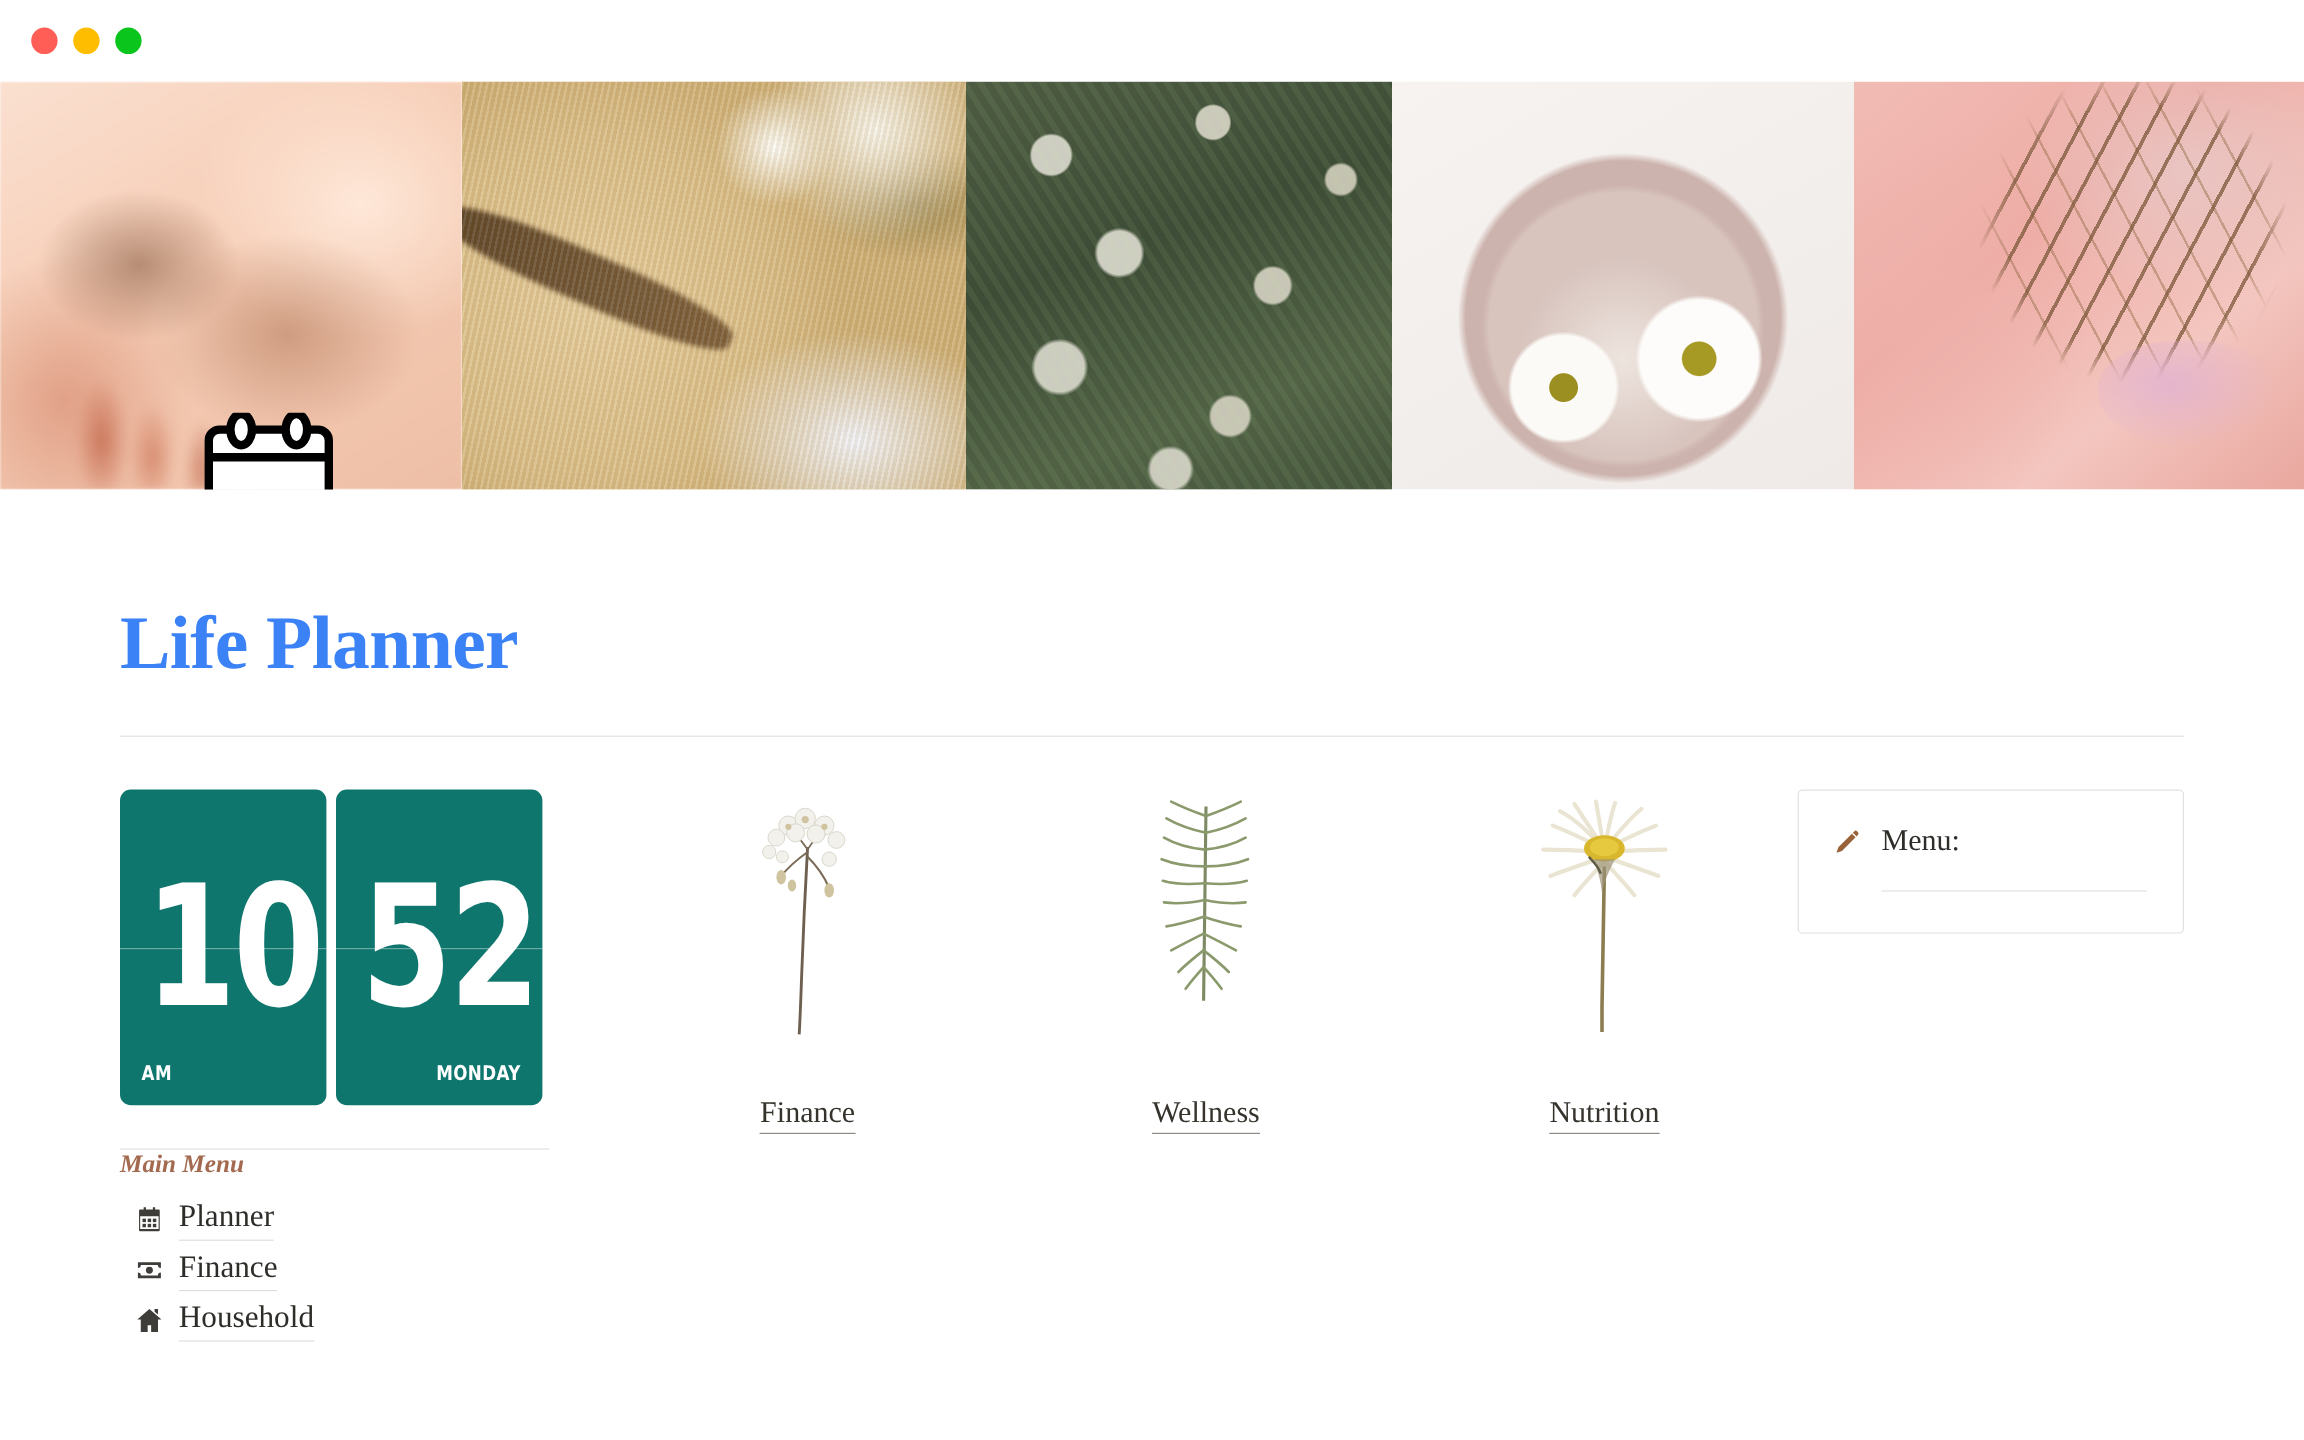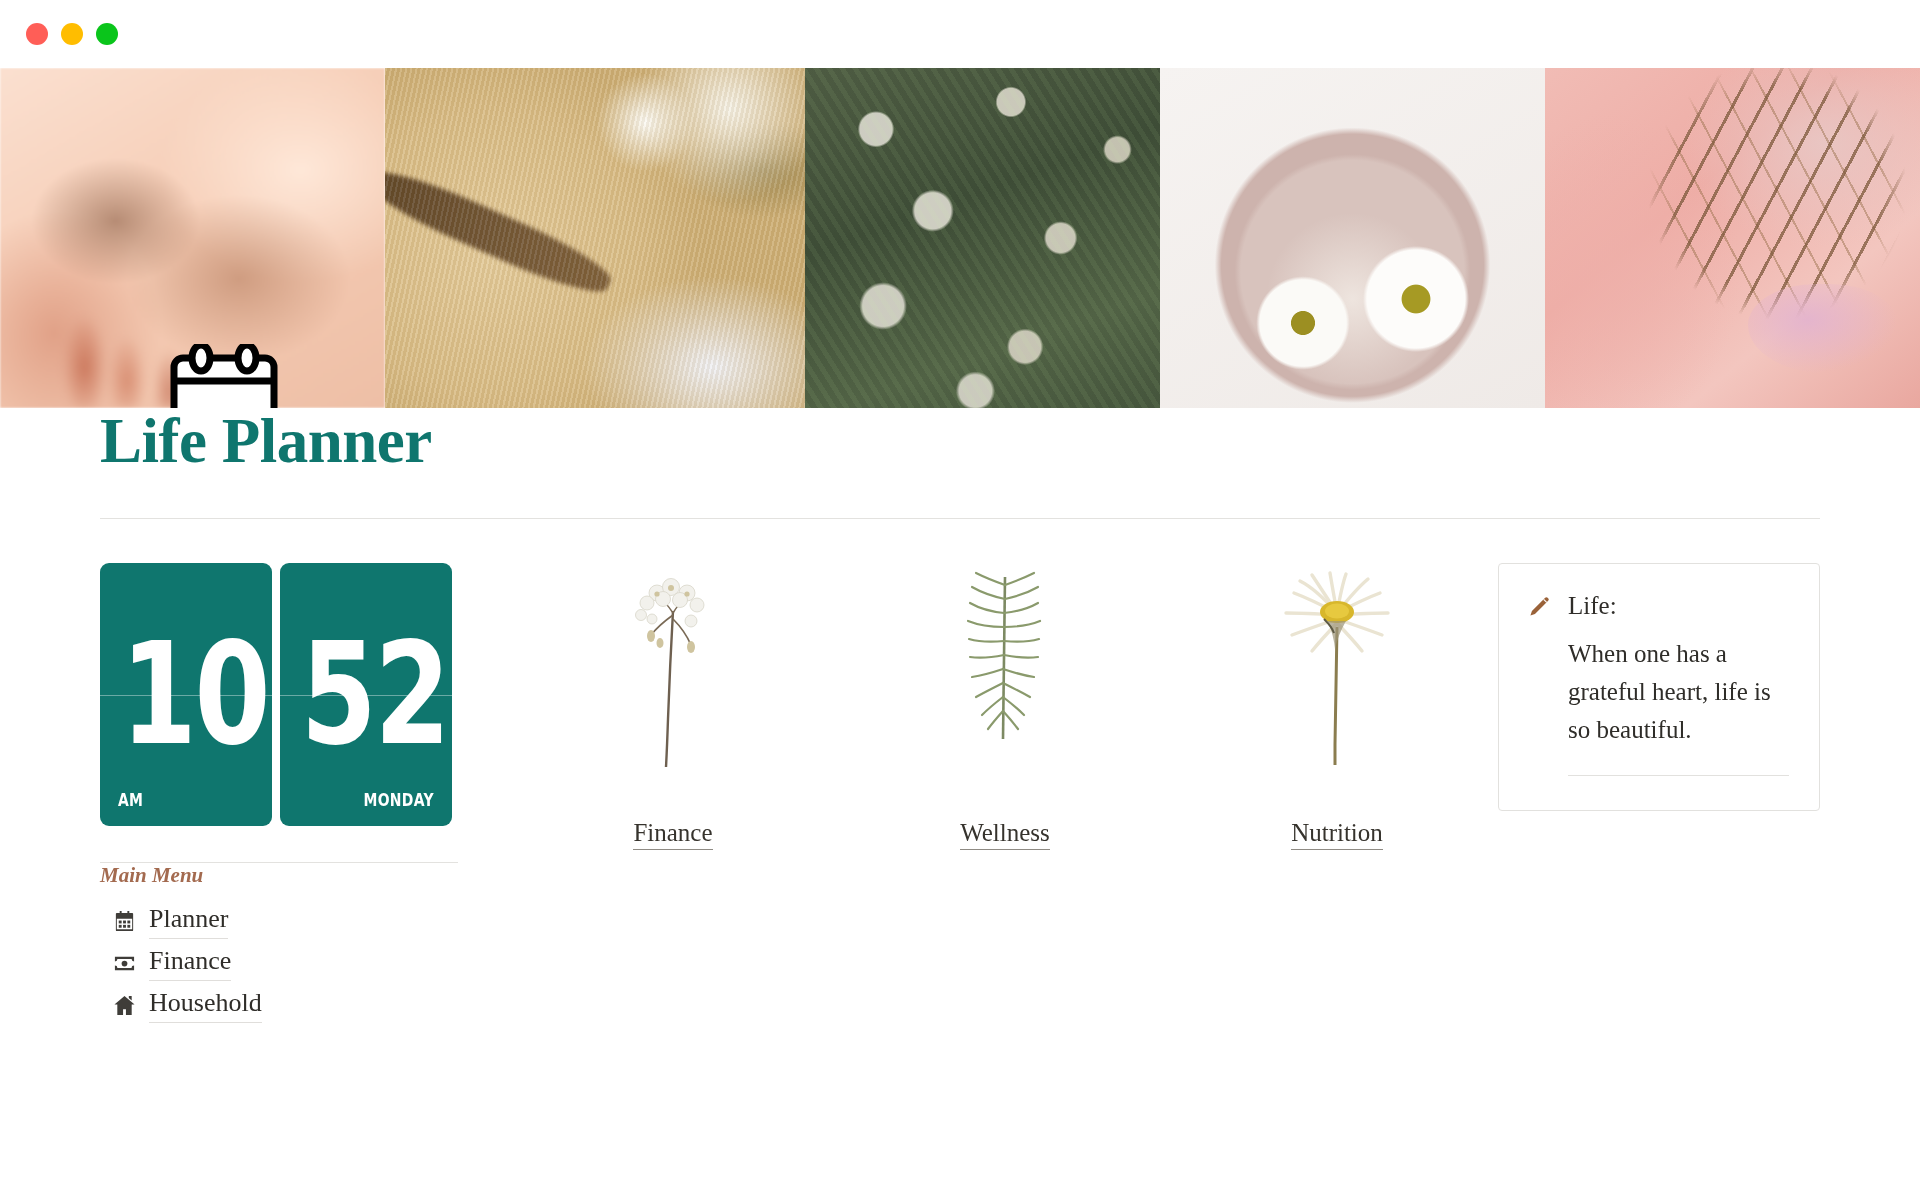--- a/index.html
+++ b/index.html
@@ -154,22 +154,23 @@
     left: 168px; bottom: -32px;
     width: 112px; height: 96px;
     z-index: 5;
   }
 
   
   .doc { padding: 0 0 0 0; position: relative; }
   .doc-inner { width: 1720px; margin: 0 auto; position: relative; }
 
   .page-title {
-    font-size: 63px; font-weight: 700; color: #0f766e;
+    font-size: 63px; font-weight: 700; color: #3b82f6;
     letter-spacing: -.5px; line-height: 1.05;
+    margin-top: 95px;
   }
   .title-rule {
     height: 1px; background: #e3e2df;
     margin-top: 44px;
   }
 
   
   .top-grid {
     display: flex;
     margin-top: 44px;
@@ -447,23 +448,22 @@
         </div>
       </div>
 
       <div class="col-right">
         <div class="notes-card">
           <div class="notes-head">
             <svg class="pencil" viewBox="0 0 24 24">
               <path d="M18.6 2.6a1.6 1.6 0 0 1 2.3 0l.5.5a1.6 1.6 0 0 1 0 2.3L9.2 17.6 5 19l1.4-4.2L18.6 2.6Z" fill="#9a6239"></path>
               <path d="M17.2 4 20 6.8" stroke="#ffffff" stroke-width="1.1"></path>
             </svg>
-            <span class="notes-title">Life:</span>
-          </div>
-          <div class="notes-body">When one has a grateful heart, life is so beautiful.</div>
+            <span class="notes-title">Menu:</span>
+          </div>
           <div class="notes-rule"></div>
         </div>
       </div>
 
     </div>
 
   </div>
 </div>
 
 </body></html>

